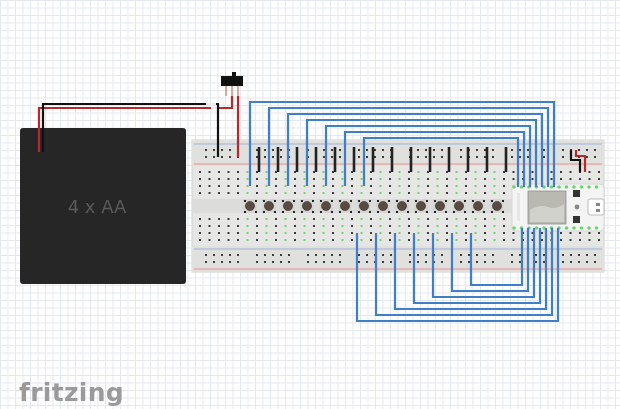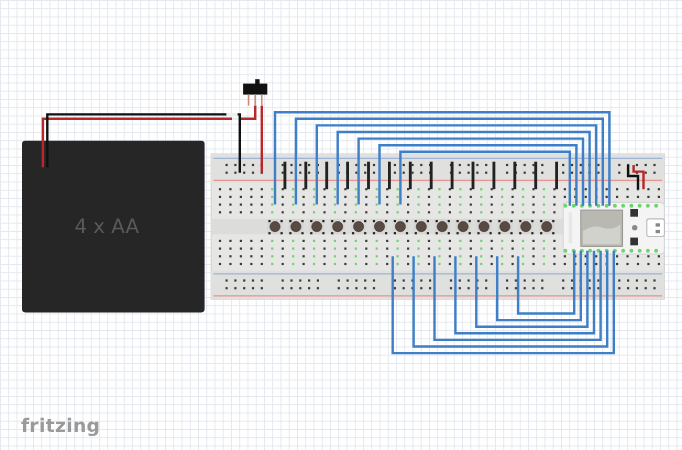--- a/index.html
+++ b/index.html
@@ -5,21 +5,21 @@
   html,body{margin:0;padding:0;}
   body{width:620px;height:409px;overflow:hidden;position:relative;
     background-color:#ffffff;
     background-image:
       linear-gradient(#e3e8ef 1px, transparent 1px),
       linear-gradient(90deg, #e3e8ef 1px, transparent 1px);
     background-size:7.5px 7.5px;
     font-family:"Liberation Sans", sans-serif;}
   #canvas{position:absolute;left:0;top:0;width:620px;height:409px;}
   .brand{position:absolute;left:19px;top:378px;font-family:"DejaVu Sans", sans-serif;
-    font-size:17px;font-weight:bold;color:#9a9a9a;letter-spacing:0.3px;}
+    font-size:25px;font-weight:bold;color:#9a9a9a;letter-spacing:0.3px;}
   .battery-label{position:absolute;left:20px;top:128px;width:154px;height:156px;
     display:flex;align-items:center;justify-content:center;
     font-family:"DejaVu Sans", sans-serif;font-size:18px;color:#5a5a5a;pointer-events:none;}
 </style>
 </head>
 <body>
 
 <svg id="canvas" viewBox="0 0 620 409" xmlns="http://www.w3.org/2000/svg">
 
   <g>

